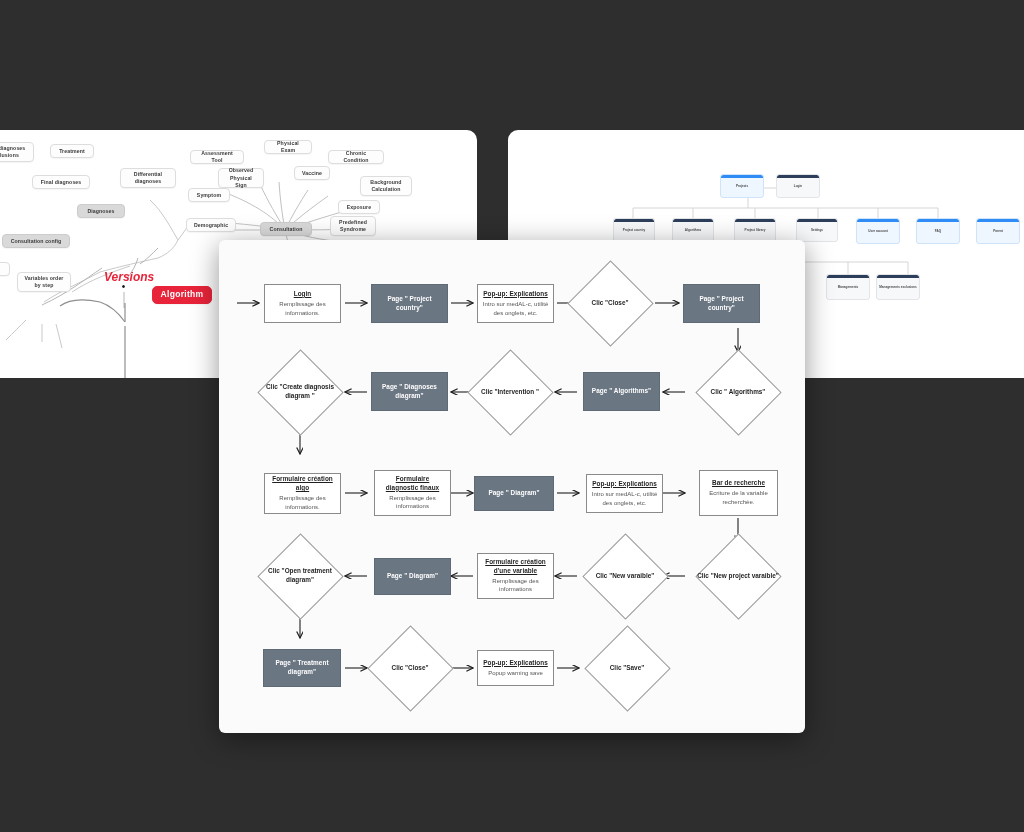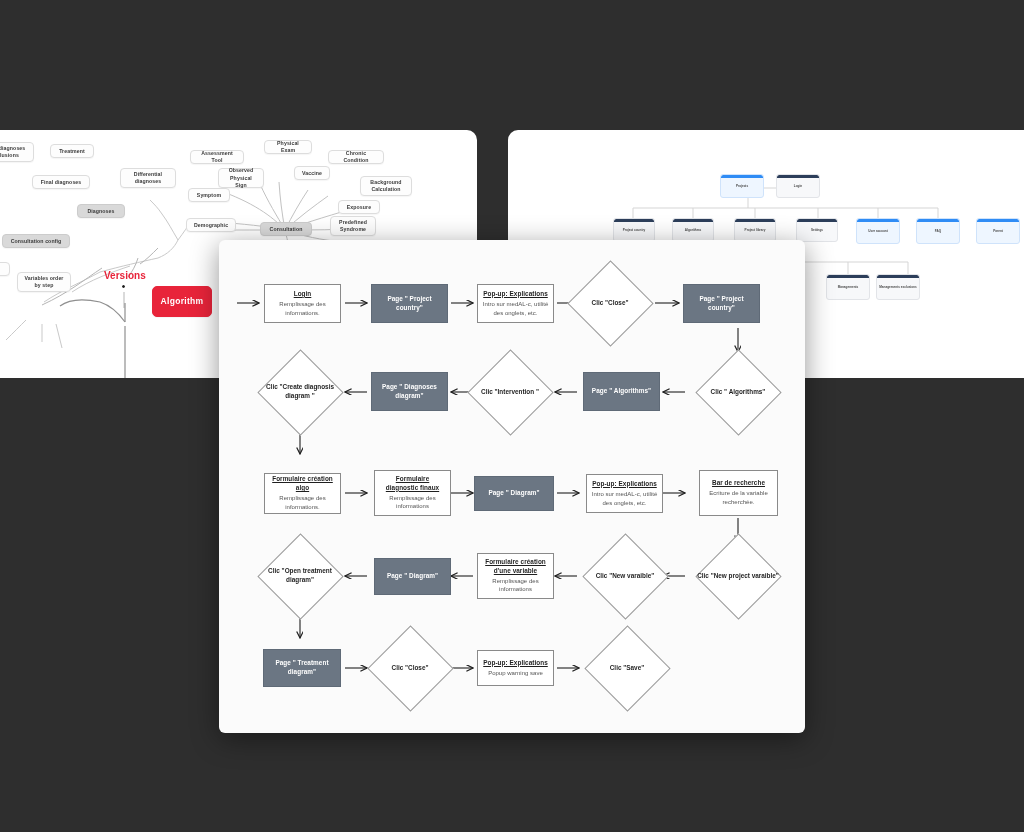--- a/index.html
+++ b/index.html
@@ -27,21 +27,21 @@
     padding: 3px 5px; white-space: pre-line;
     display: flex; align-items: center; justify-content: center;
     box-shadow: 0 1px 1px rgba(0,0,0,.04);
   }
   .mm-node.shaded { background: #d9d9d9; border-color: #cccccc; }
   .mm-node.redpill {
     background: #e8243a; border-color: #e8243a; color: #ffffff;
     border-radius: 5px; font-size: 8.5px; letter-spacing: .3px;
   }
   .mm-label-red {
-    position: absolute; color: #e8243a; font-size: 10px; font-weight: 700;
+    position: absolute; color: #e8243a; font-size: 12px; font-weight: 700; font-style: italic;
   }
   .mm-dot {
     position: absolute; width: 3px; height: 3px; border-radius: 50%;
     background: #ffffff; border: 1px solid #b9b9b9;
   }
   .mm-dot.solid { background: #1a1a1a; border-color: #1a1a1a; }
   #mm-svg { position: absolute; left: 0; top: 0; width: 505px; height: 248px; }
 
   
   #tree-svg { position: absolute; left: 0; top: 0; width: 545px; height: 248px; }
@@ -157,21 +157,21 @@
     <div class="mm-node" style="left:78px; top:14px;  width:44px; height:14px;">Treatment</div>
     <div class="mm-node" style="left:148px;top:38px;  width:56px; height:20px;">Differential diagnoses</div>
     <div class="mm-node" style="left:60px; top:45px;  width:58px; height:14px;">Final diagnoses</div>
     <div class="mm-node shaded" style="left:105px;top:74px; width:48px; height:14px;">Diagnoses</div>
     <div class="mm-node shaded" style="left:30px; top:104px;width:68px; height:14px;">Consultation config</div>
     <div class="mm-node" style="left:-8px; top:132px; width:46px; height:14px;">System order</div>
     <div class="mm-node" style="left:45px; top:142px; width:54px; height:20px;">Variables order by step</div>
 
     <div class="mm-label-red" style="left:132px; top:140px;">Versions</div>
     <div class="mm-dot solid" style="left:150px; top:155px;"></div>
-    <div class="mm-node redpill" style="left:180px; top:156px; width:60px; height:31px;">Algorithm</div>
+    <div class="mm-node redpill" style="left:180px; top:156px; width:60px; height:18px;">Algorithm</div>
 
     <div class="mm-node" style="left:218px;top:20px; width:54px; height:14px;">Assessment Tool</div>
     <div class="mm-node" style="left:292px;top:10px; width:48px; height:14px;">Physical Exam</div>
     <div class="mm-node" style="left:356px;top:20px; width:56px; height:14px;">Chronic Condition</div>
     <div class="mm-node" style="left:246px;top:38px; width:46px; height:20px;">Observed Physical Sign</div>
     <div class="mm-node" style="left:322px;top:36px; width:36px; height:14px;">Vaccine</div>
     <div class="mm-node" style="left:388px;top:46px; width:52px; height:20px;">Background Calculation</div>
     <div class="mm-node" style="left:216px;top:58px; width:42px; height:14px;">Symptom</div>
     <div class="mm-node" style="left:366px;top:70px; width:42px; height:14px;">Exposure</div>
     <div class="mm-node" style="left:214px;top:88px; width:50px; height:14px;">Demographic</div>

